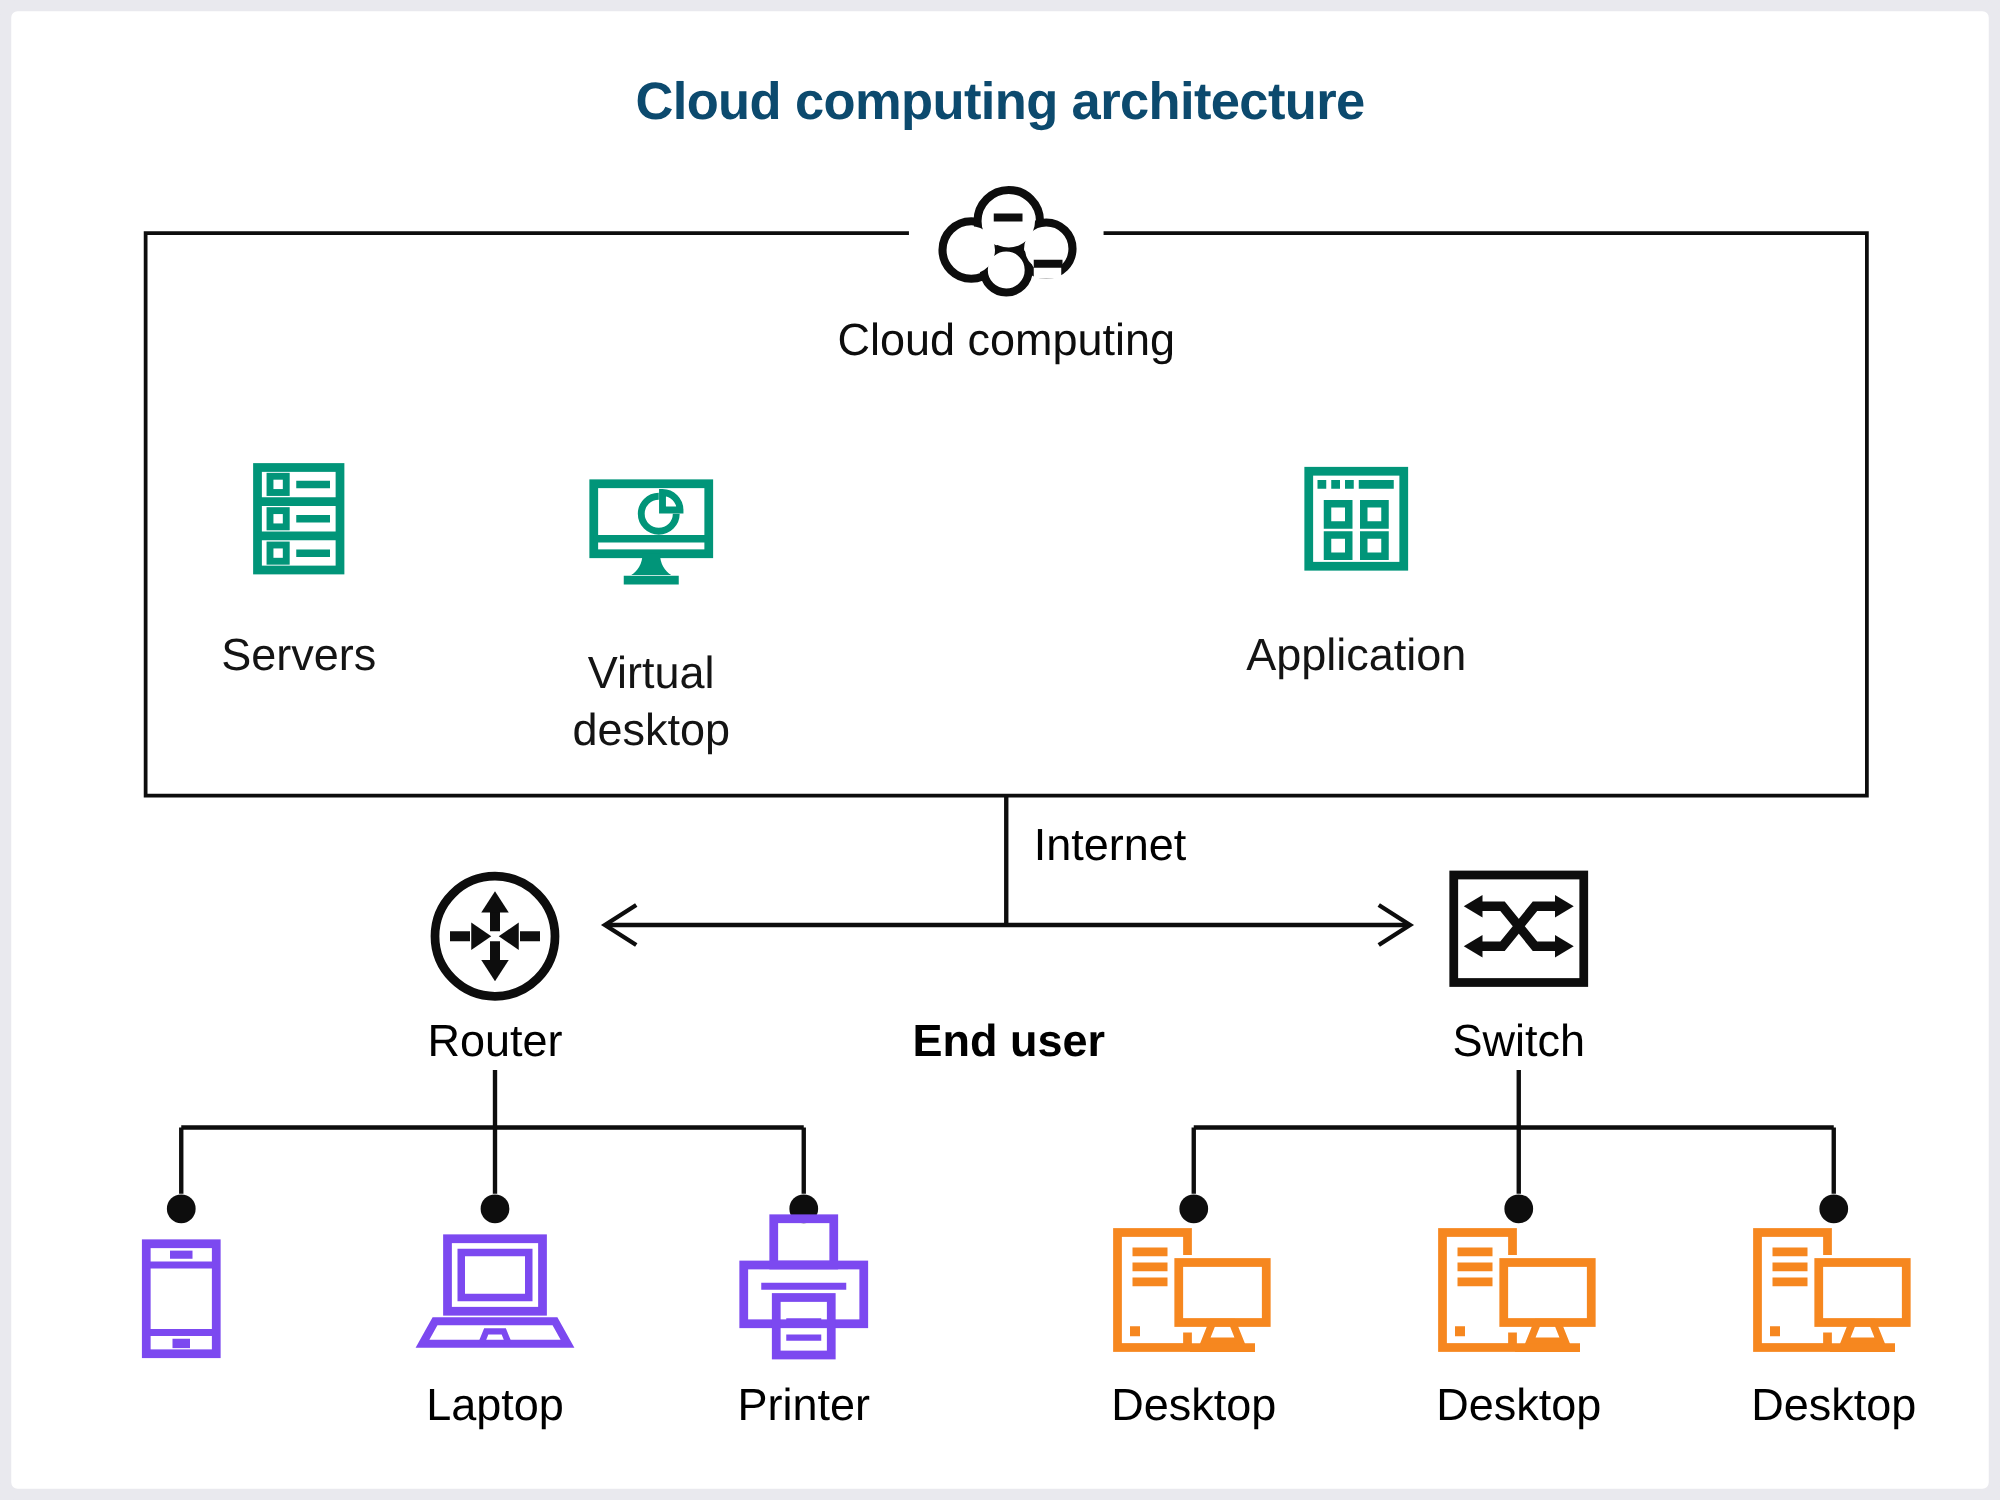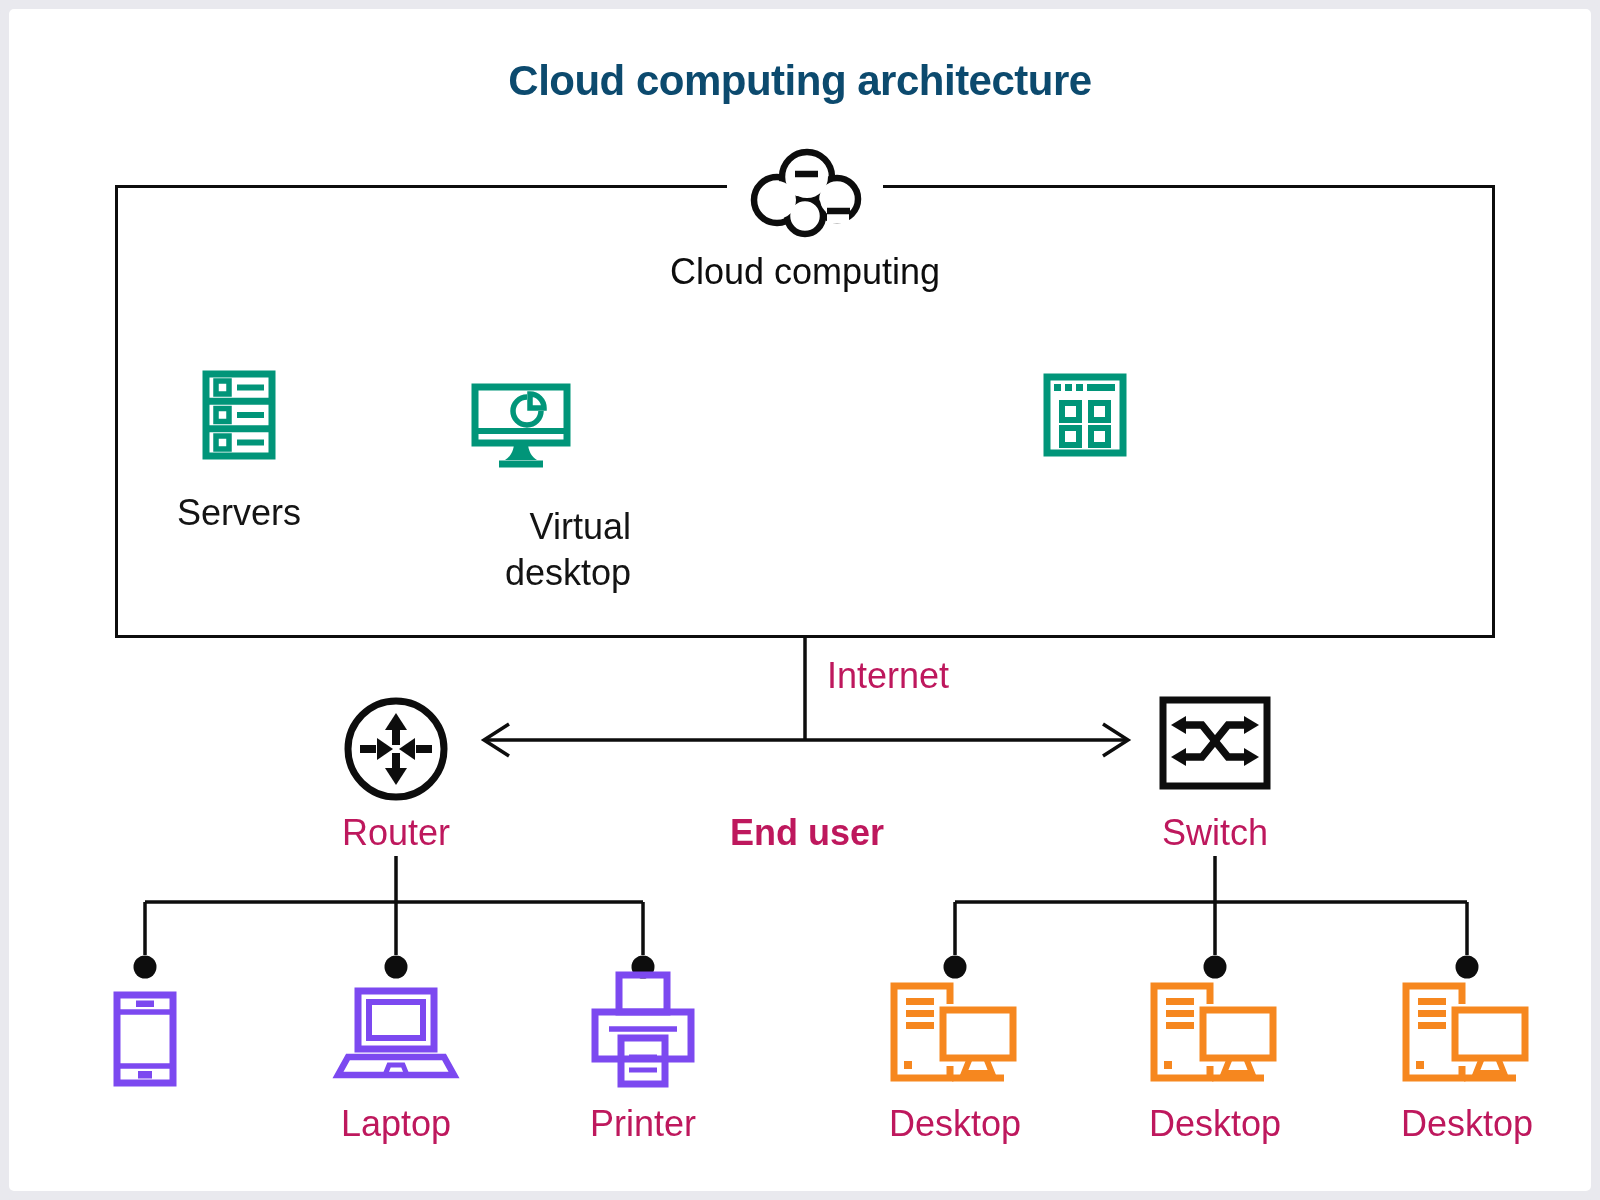--- a/index.html
+++ b/index.html
@@ -3,22 +3,22 @@
 <meta charset="utf-8">
 <style>
   html,body{margin:0;padding:0;}
   body{width:1600px;height:1200px;overflow:hidden;background:#e9e9ee;font-family:"Liberation Sans",sans-serif;}
   .canvas{position:absolute;left:0;top:0;width:1600px;height:1200px;background:#ffffff;border:9px solid #e9e9ee;border-radius:14px;box-sizing:border-box;}
   .abs{position:absolute;}
   .title{left:0;top:48px;width:1582px;text-align:center;font-size:42px;font-weight:800;color:#0c4a6e;letter-spacing:-0.5px;}
   .big-box{left:106px;top:176px;width:1374px;height:447px;border:3px solid var(--ink);}
   .cloud-label{left:106px;top:242px;width:1380px;text-align:center;font-size:36px;font-weight:400;color:var(--ink);}
   .node{display:flex;flex-direction:column;align-items:center;width:220px;}
-  .node .lbl{margin-top:27px;font-size:36px;line-height:46px;color:#141414;text-align:right;}
-  .txt{font-size:36px;color:#be185d;}
+  .node .lbl{margin-top:38px;font-size:36px;line-height:46px;color:#141414;text-align:center;}
+  .txt{font-size:36px;color:#000000;}
   .txt.center{width:220px;text-align:center;}
   .bold{font-weight:700;}
   svg{display:block;}
   .teal{color:var(--teal);}
   .purple{color:var(--purple);}
   .orange{color:var(--orange);}
   .ink{color:var(--ink);}
   .stroke{fill:none;stroke:currentColor;}
 </style>
 </head>
@@ -127,20 +127,21 @@
           <rect x="41" y="17" width="7" height="7"></rect>
           <rect x="52" y="17" width="28" height="7"></rect>
         </g>
       <g class="stroke" stroke-width="6">
           <rect x="27" y="36" width="17" height="17"></rect>
           <rect x="56" y="36" width="17" height="17"></rect>
           <rect x="27" y="61" width="17" height="17"></rect>
           <rect x="56" y="61" width="17" height="17"></rect>
         </g>
     </svg>
+    <div class="lbl">Application</div>
   </div>
 
 
   <div class="abs txt" style="left:818px;top:646px;">Internet</div>
   <div class="abs txt center bold" style="left:688px;top:803px;">End user</div>
 
   <svg class="abs ink" style="left:331px;top:684px;" width="112" height="112" viewBox="0 0 112 112">
     <circle cx="56" cy="56" r="48" class="stroke" stroke-width="7"></circle>
     <g class="stroke" stroke-width="8">
         <path d="M56 52 V36"></path>

